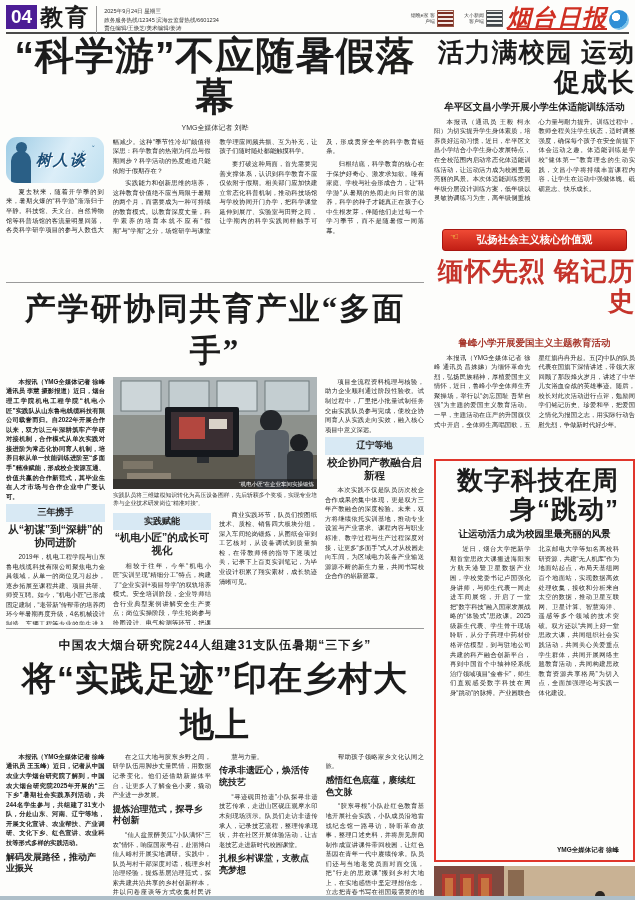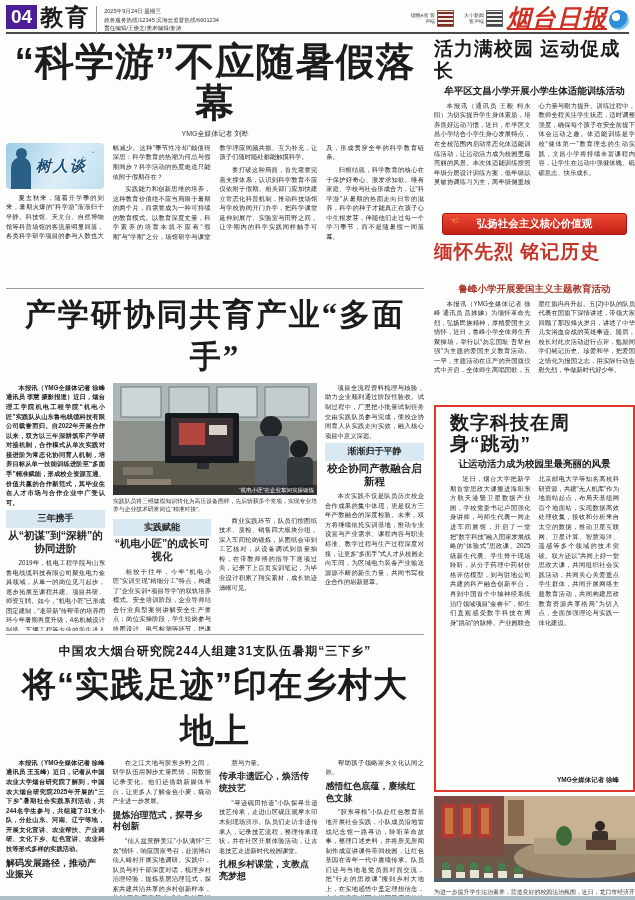--- a/index.html
+++ b/index.html
@@ -31,24 +31,24 @@
   .mainrow{display:flex;height:858px;margin-top:2px;}
   .leftcol{width:418px;display:flex;flex-direction:column;}
   .vrule{width:1px;background:#9a9a9a;margin:2px 5px 6px 5px;}
   .railcol{flex:1;display:flex;flex-direction:column;}
   .hr{border:0;border-top:1px solid #9a9a9a;margin:3px 0;}
   
   .news{font-size:6.3px;line-height:1.52;text-align:justify;color:#262626;}
   .news p{margin:0 0 3px 0;text-indent:2em;}
   .lede{font-weight:bold;}
   
-  .lead-hl{font-size:39px;font-weight:900;text-align:center;letter-spacing:1px;line-height:1.05;margin-top:6px;}
+  .lead-hl{font-size:39px;font-weight:900;text-align:center;letter-spacing:1px;line-height:1.05;}
   .lead-by{text-align:center;font-size:7px;color:#333;margin:5px 0 4px 0;}
   .lead-body{height:142px;overflow:hidden;column-count:4;column-gap:9px;}
-  .shuren{width:100%;height:46px;border-radius:4px;margin-bottom:4px;position:relative;
+  .shuren{width:100%;height:46px;border-radius:11px;margin-bottom:4px;position:relative;
           background:linear-gradient(120deg,#9ccbe4,#dceef8 55%,#bfe0f0);overflow:hidden;}
   .shuren .fig{position:absolute;left:5px;bottom:-2px;width:20px;height:34px;border-radius:10px 10px 0 0;background:#2a5f86;}
   .shuren .fig:before{content:"";position:absolute;top:-9px;left:5px;width:11px;height:11px;border-radius:50%;background:#2a5f86;}
   .shuren .tag{position:absolute;left:30px;top:12px;font-size:15px;font-weight:bold;font-style:italic;
                color:#1c4f78;text-shadow:1px 1px 0 #fff;letter-spacing:2px;}
   .shuren .bird{position:absolute;font-size:6px;color:#35729c;}
   
   .kicker{text-align:center;font-size:12px;font-weight:bold;letter-spacing:1px;margin-top:5px;}
   .ind-hl{font-family:"Liberation Serif","DejaVu Serif",serif;font-size:31px;font-weight:900;
           text-align:center;letter-spacing:2px;margin:2px 0 5px 0;}
@@ -63,21 +63,21 @@
   .ph-overlay{position:absolute;left:0;right:0;bottom:0;background:rgba(20,20,20,.55);color:#fff;
               font-size:5.5px;padding:1px 3px;text-align:right;}
   .ph-cap{font-size:5.8px;line-height:1.45;color:#333;margin-top:2px;text-align:justify;}
   
   .rural-hl{font-size:34px;font-weight:900;text-align:center;letter-spacing:1px;margin:2px 0 4px 0;}
   .rural-body{display:flex;gap:8px;height:236px;overflow:hidden;}
   .rural-body>div{width:99px;overflow:hidden;}
   .subhead{font-size:9px;font-weight:900;text-align:left;margin:4px 0 3px 0;line-height:1.3;}
   
   .rail-art{padding:2px 0;}
-  .rail-hl{font-size:19px;font-weight:900;text-align:left;letter-spacing:1px;line-height:1.15;}
+  .rail-hl{font-size:26px;font-weight:900;text-align:right;letter-spacing:1px;line-height:1.15;}
   .rail-hl.red{color:#c5342b;}
   .rail-sub{font-size:9.5px;font-weight:bold;text-align:center;margin:3px 0 3px 0;}
   .rail-sub.red{color:#a8392e;margin-top:20px;}
   .rail-body{column-count:2;column-gap:8px;overflow:hidden;}
   .banner{margin:4px 8px;background:linear-gradient(180deg,#ef4a35,#c21f15);border:1px solid #a81510;
           color:#fff;font-weight:bold;font-size:10.5px;text-align:center;padding:3px 0;border-radius:3px;position:relative;}
   .banner .flame{position:absolute;left:7px;top:1px;color:#f7d54a;font-size:10px;}
   .redbox{border:2.5px solid #e0362c;padding:5px 14px;margin-top:4px;}
   .sig{text-align:right;font-size:6.5px;font-weight:bold;margin-top:2px;}
   .railcap{font-size:5.9px;line-height:1.5;text-align:justify;color:#333;margin-top:2px;}
@@ -175,21 +175,21 @@
                   <div class="sectitle">“机电小匠”的成长可视化</div>
                   <p>相较于往年，今年“机电小匠”实训呈现“精细分工”特点，构建了“企业实训+项目导学”的双轨培养模式。安全培训阶段，企业导师结合行业典型案例讲解安全生产要点；岗位实操阶段，学生轮岗参与绘图设计、电气检测等环节，把课堂理论逐一映射到生产一线的技术逻辑。</p>
                 </div>
                 <div>
                   <p>商业实践环节，队员们按图纸技术、质检、销售四大板块分组，深入车间轮岗锻炼，从图纸会审到工艺核对，从设备调试到质量抽检，在带教师傅的指导下逐项过关，记录下上百页实训笔记，为毕业设计积累了翔实素材，成长轨迹清晰可见。</p>
                 </div>
               </div>
             </div>
             <div class="ind-c">
               <p>项目全流程资料梳理与核验，助力企业顺利通过阶段性验收。试制过程中，厂里把小批量试制任务交由实践队员参与完成，使校企协同育人从实践走向实效，融入核心项目中意义深远。</p>
-              <div class="secbox">渐渐归于平静</div>
+              <div class="secbox">辽宁等地</div>
               <div class="sectitle">校企协同产教融合启新程</div>
               <p>本次实践不仅是队员历次校企合作成果的集中体现，更是双方三年产教融合的深度检验。未来，双方将继续依托实训基地，推动专业设置与产业需求、课程内容与职业标准、教学过程与生产过程深度对接，让更多“多面手”式人才从校园走向车间，为区域电力装备产业输送源源不断的新生力量，共同书写校企合作的崭新篇章。</p>
             </div>
           </div>
         </div>
 
         <hr class="hr">
 
         <div>
           <div class="kicker">中国农大烟台研究院244人组建31支队伍暑期“三下乡”</div>

